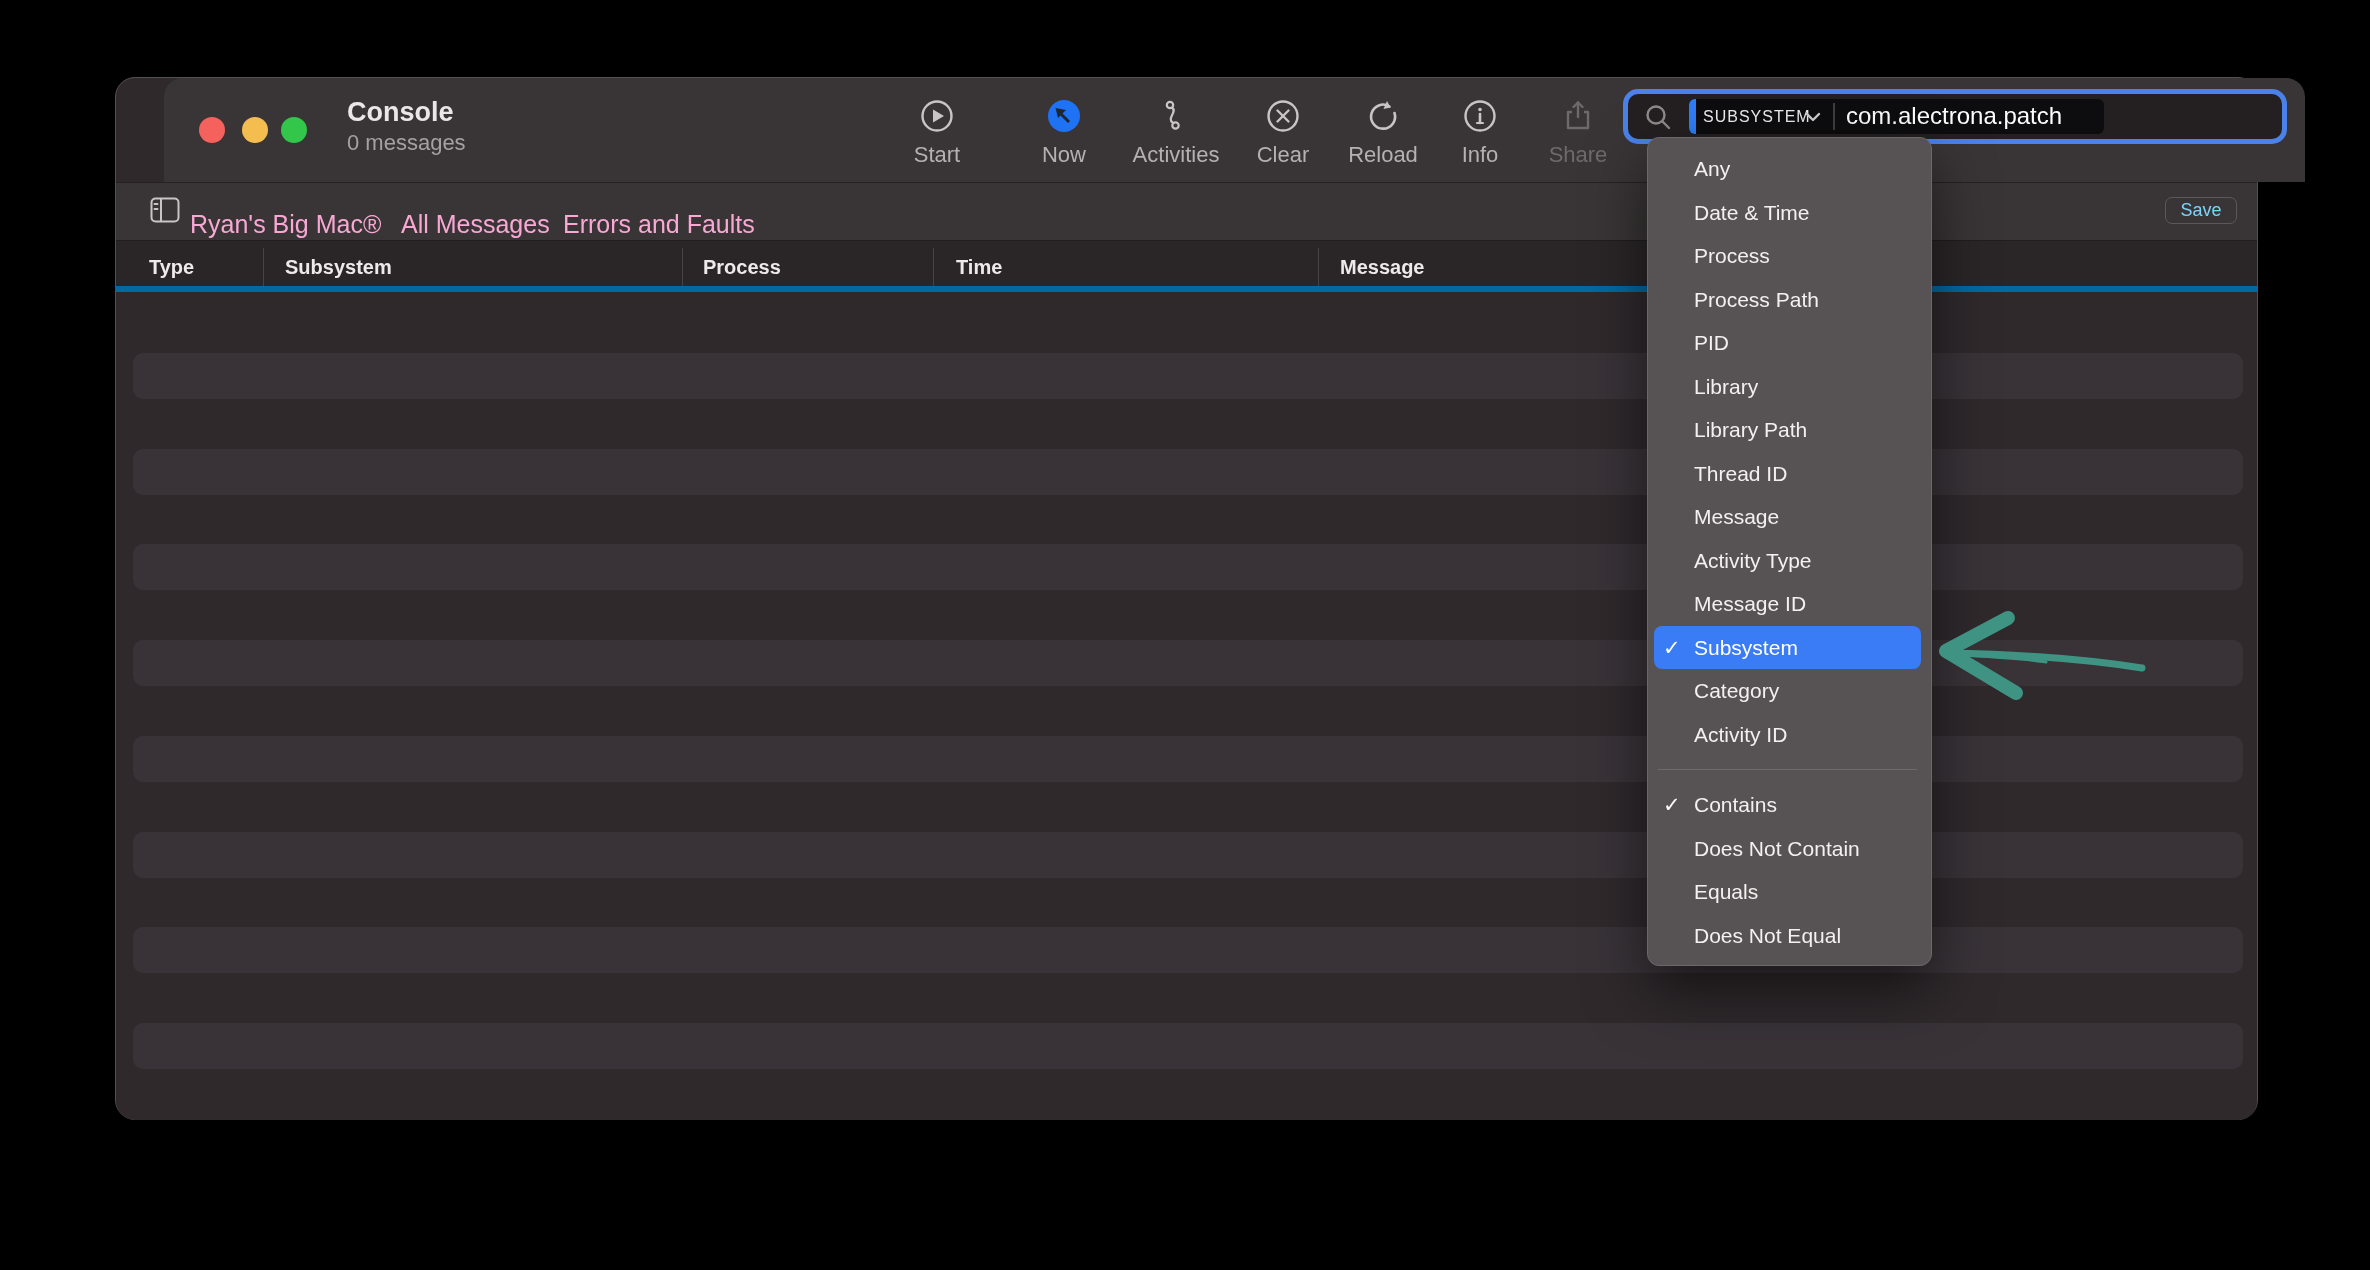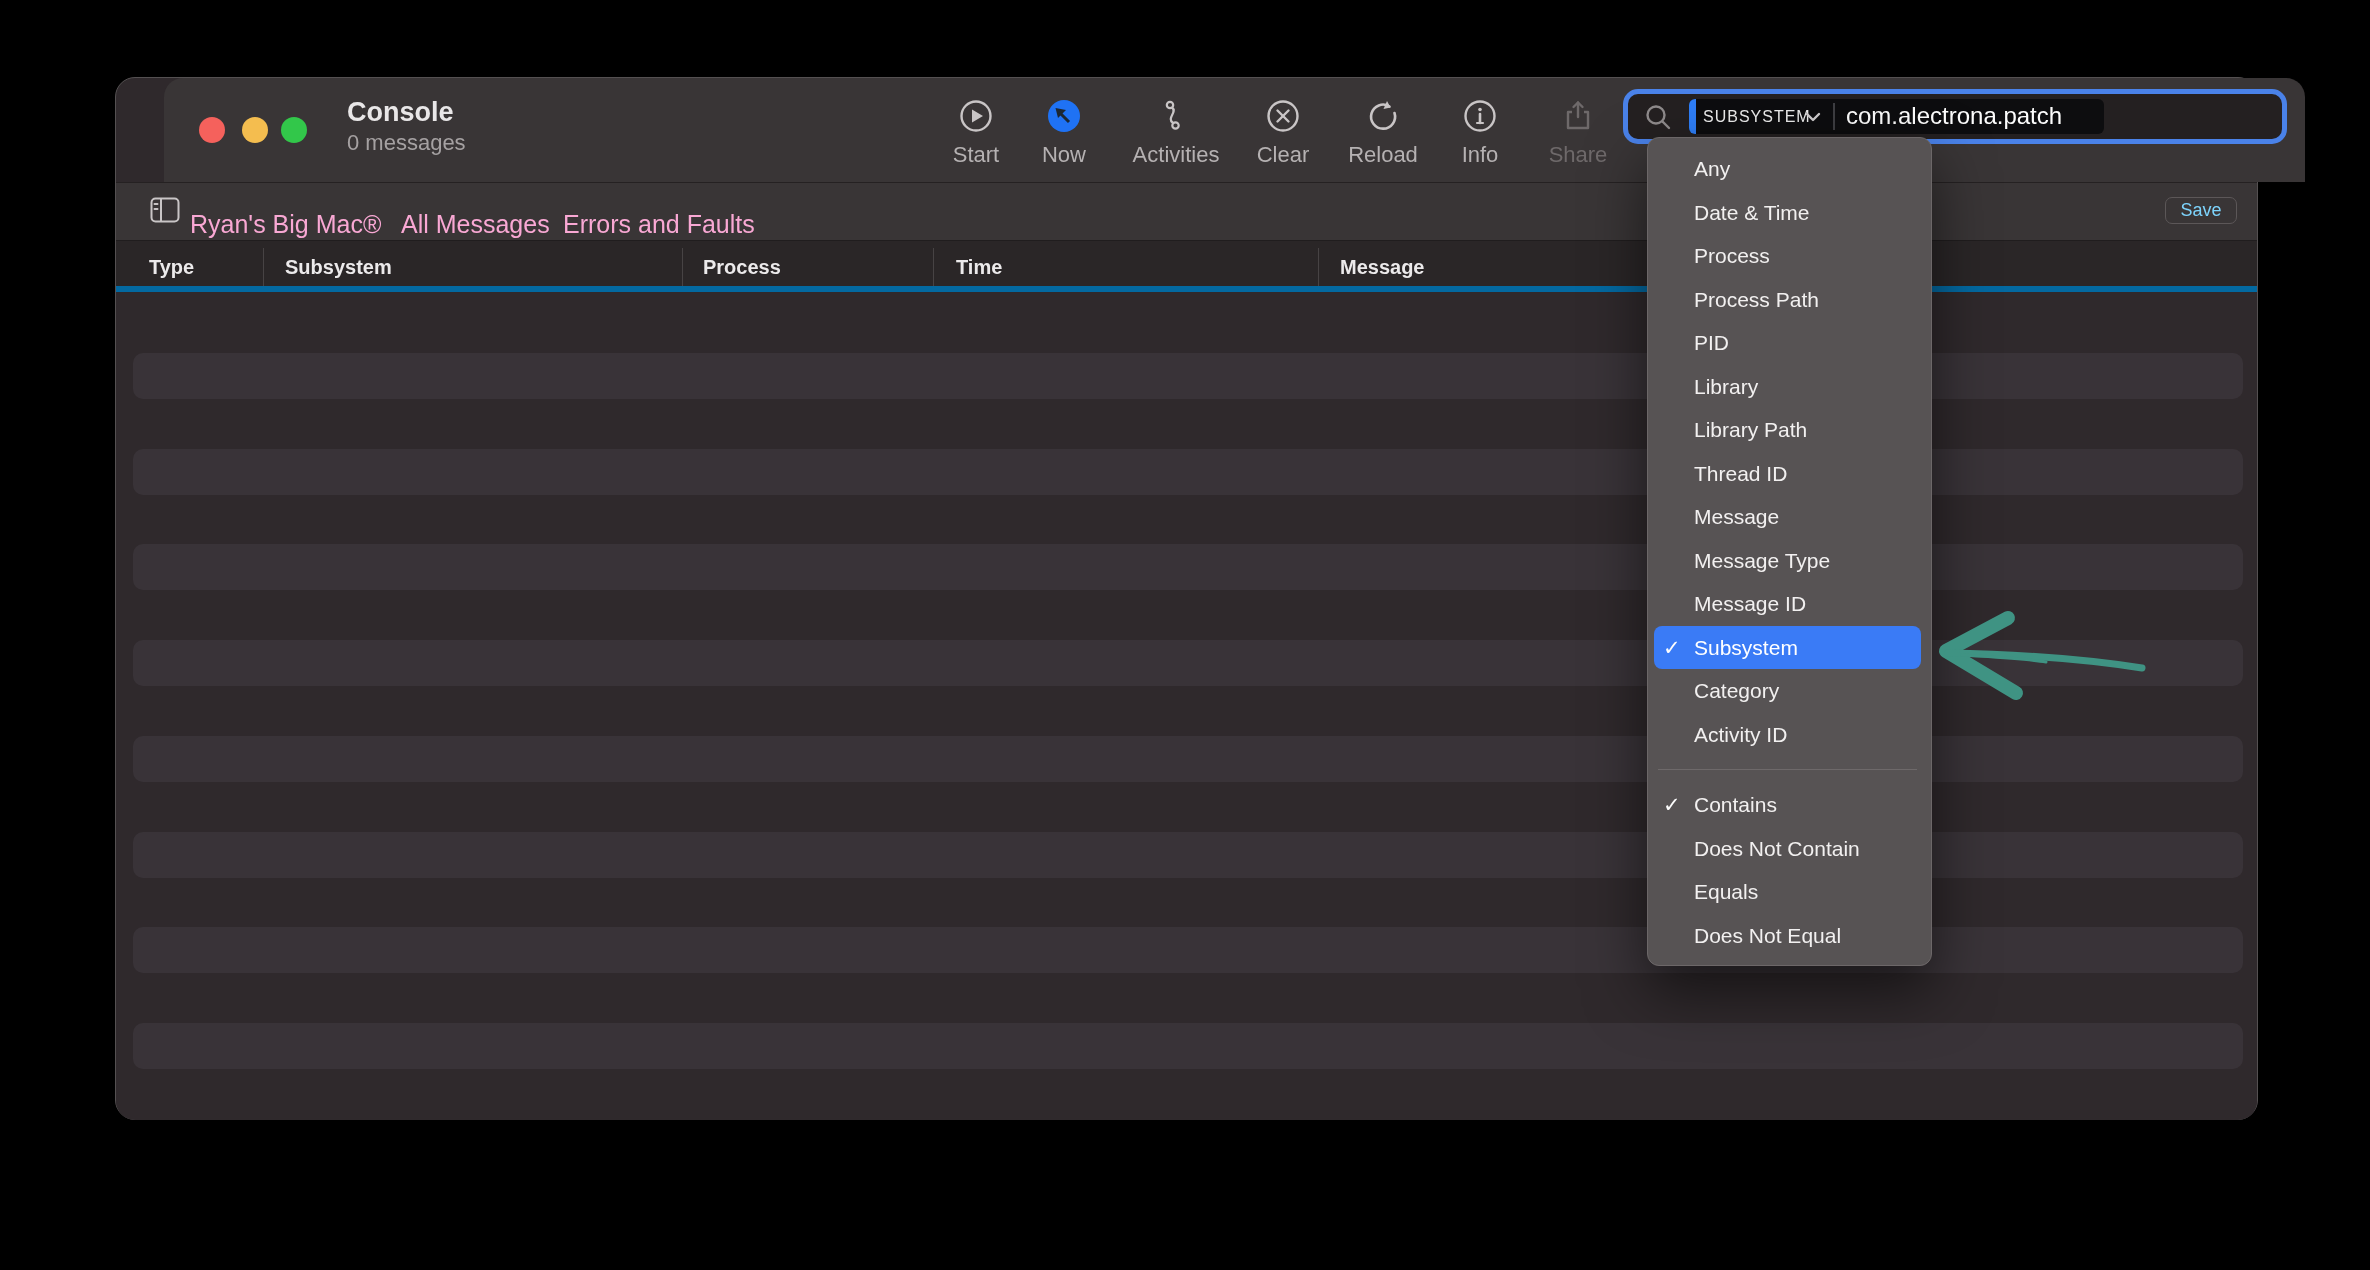--- a/index.html
+++ b/index.html
@@ -102,21 +102,21 @@
 
     <div class="titlebar">
       <div class="traffic red"></div>
       <div class="traffic yellow"></div>
       <div class="traffic green"></div>
       <div class="title-block">
         <div class="win-title">Console</div>
         <div class="win-subtitle">0 messages</div>
       </div>
       <div id="toolbar-buttons">
-          <div class="tb-btn" style="left: 757px;"><span class="tb-icon"><svg viewBox="0 0 36 36">
+          <div class="tb-btn" style="left: 718px;"><span class="tb-icon"><svg viewBox="0 0 36 36">
                 <circle cx="18" cy="18" r="14.5" fill="none" stroke="#c9c5c6" stroke-width="2.4"></circle>
                 <path d="M14 11.5 L25 18 L14 24.5 Z" fill="#c9c5c6"></path>
               </svg></span>
                   <span class="tb-label">Start</span></div>
           <div class="tb-btn" style="left: 845px;"><span class="tb-icon"><svg viewBox="0 0 36 36">
                 <circle cx="18" cy="18" r="16" fill="#1f72f4"></circle>
                 <line x1="23" y1="24" x2="13.5" y2="14.5" stroke="#1c2733" stroke-width="3"></line>
                 <path d="M9.5 10 L20 12 L12 20 Z" fill="#1c2733"></path>
               </svg></span>
                   <span class="tb-label">Now</span></div>
@@ -215,21 +215,21 @@
   <div class="dropdown" id="filter-menu">
       <div class="menu-item">Any</div>
       <div class="menu-item">Date &amp; Time</div>
       <div class="menu-item">Process</div>
       <div class="menu-item">Process Path</div>
       <div class="menu-item">PID</div>
       <div class="menu-item">Library</div>
       <div class="menu-item">Library Path</div>
       <div class="menu-item">Thread ID</div>
       <div class="menu-item">Message</div>
-      <div class="menu-item">Message Type</div>
+      <div class="menu-item">Activity Type</div>
       <div class="menu-item">Message ID</div>
       <div class="menu-item selected"><span class="menu-check">✓</span>Subsystem</div>
       <div class="menu-item">Category</div>
       <div class="menu-item">Activity ID</div>
       <div class="menu-sep"></div>
       <div class="menu-item"><span class="menu-check">✓</span>Contains</div>
       <div class="menu-item">Does Not Contain</div>
       <div class="menu-item">Equals</div>
       <div class="menu-item">Does Not Equal</div>
     </div>

